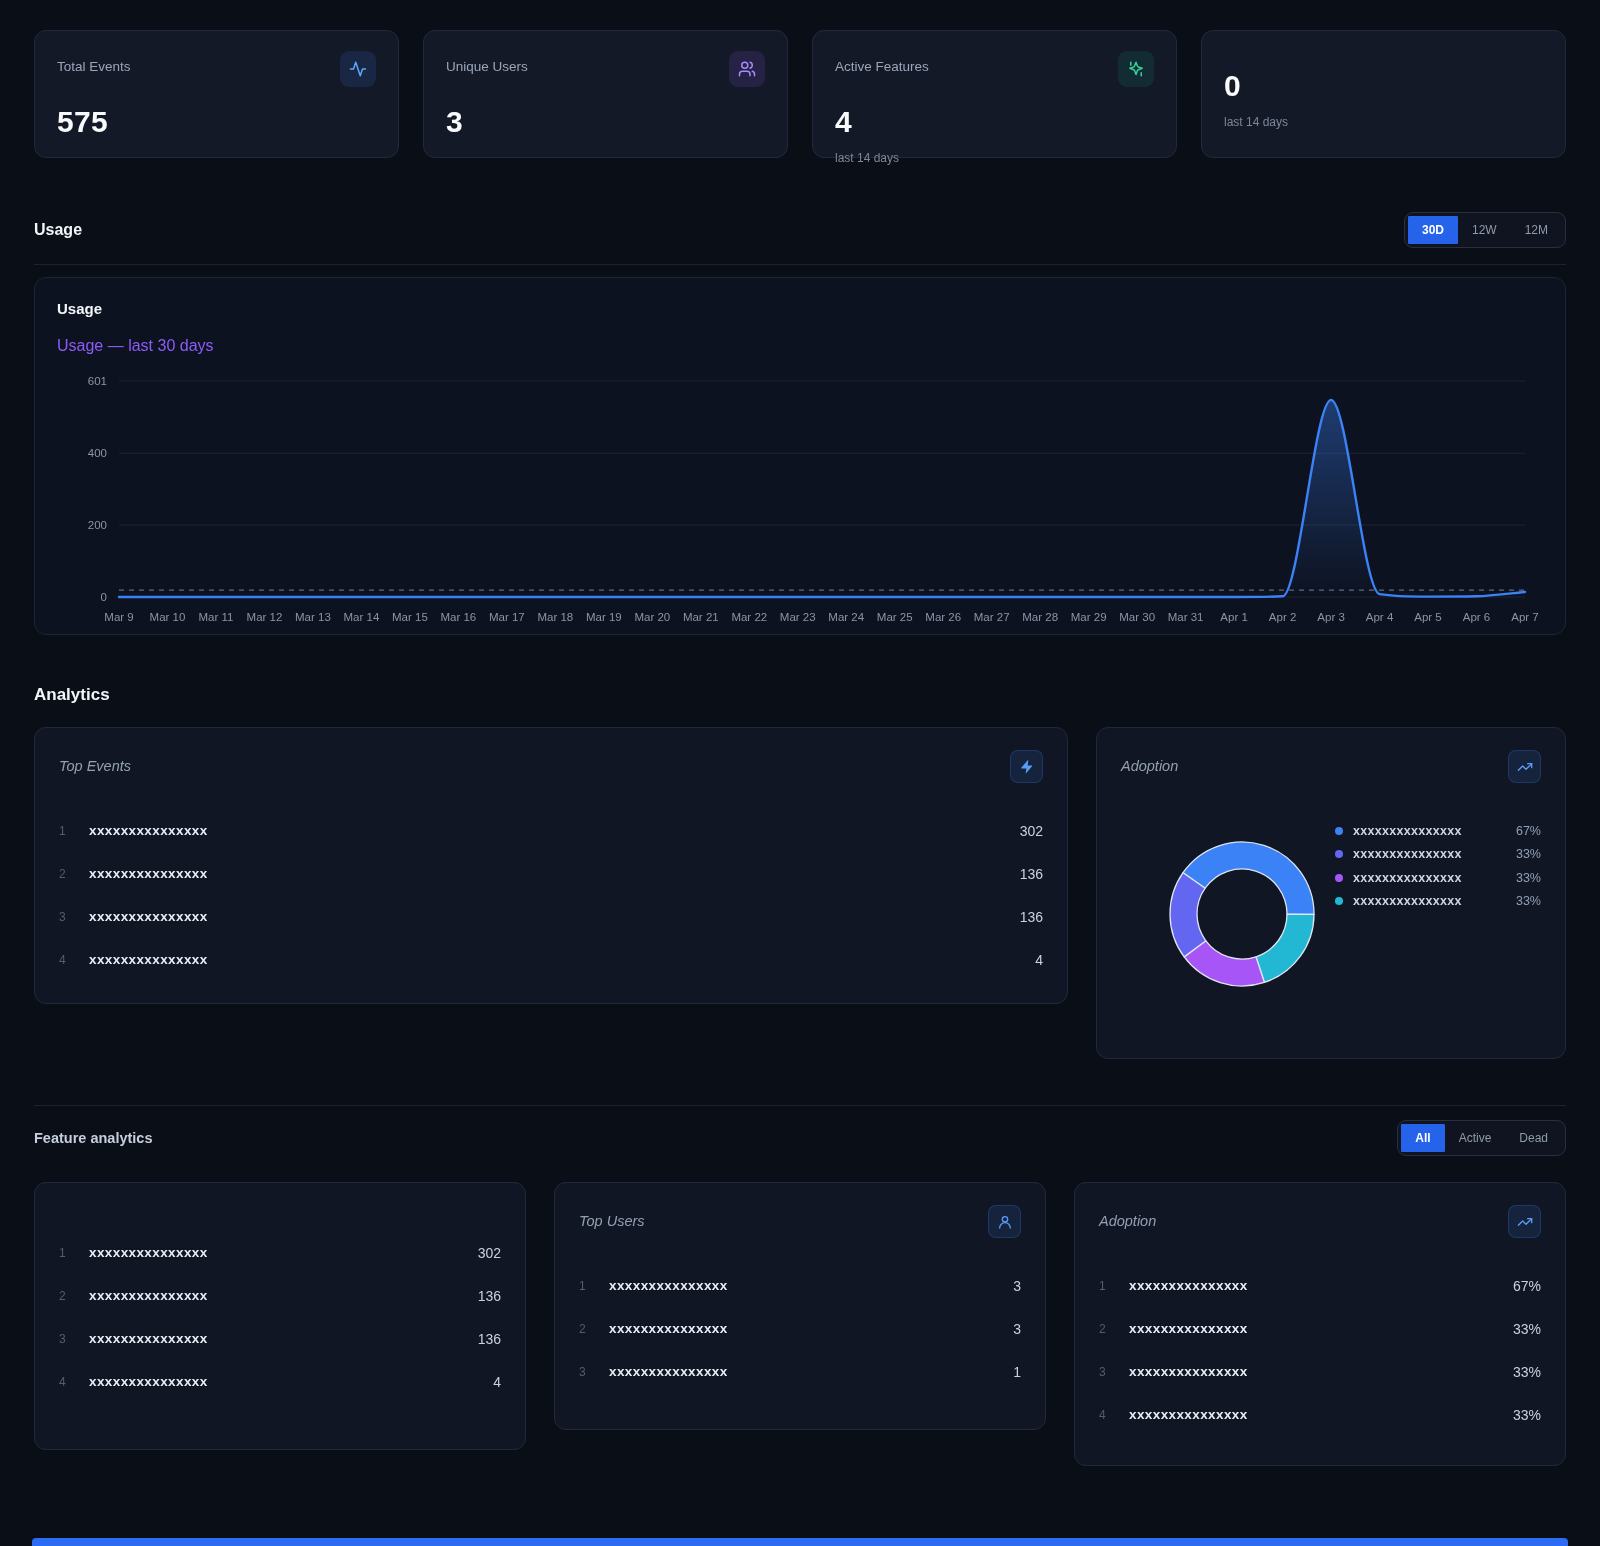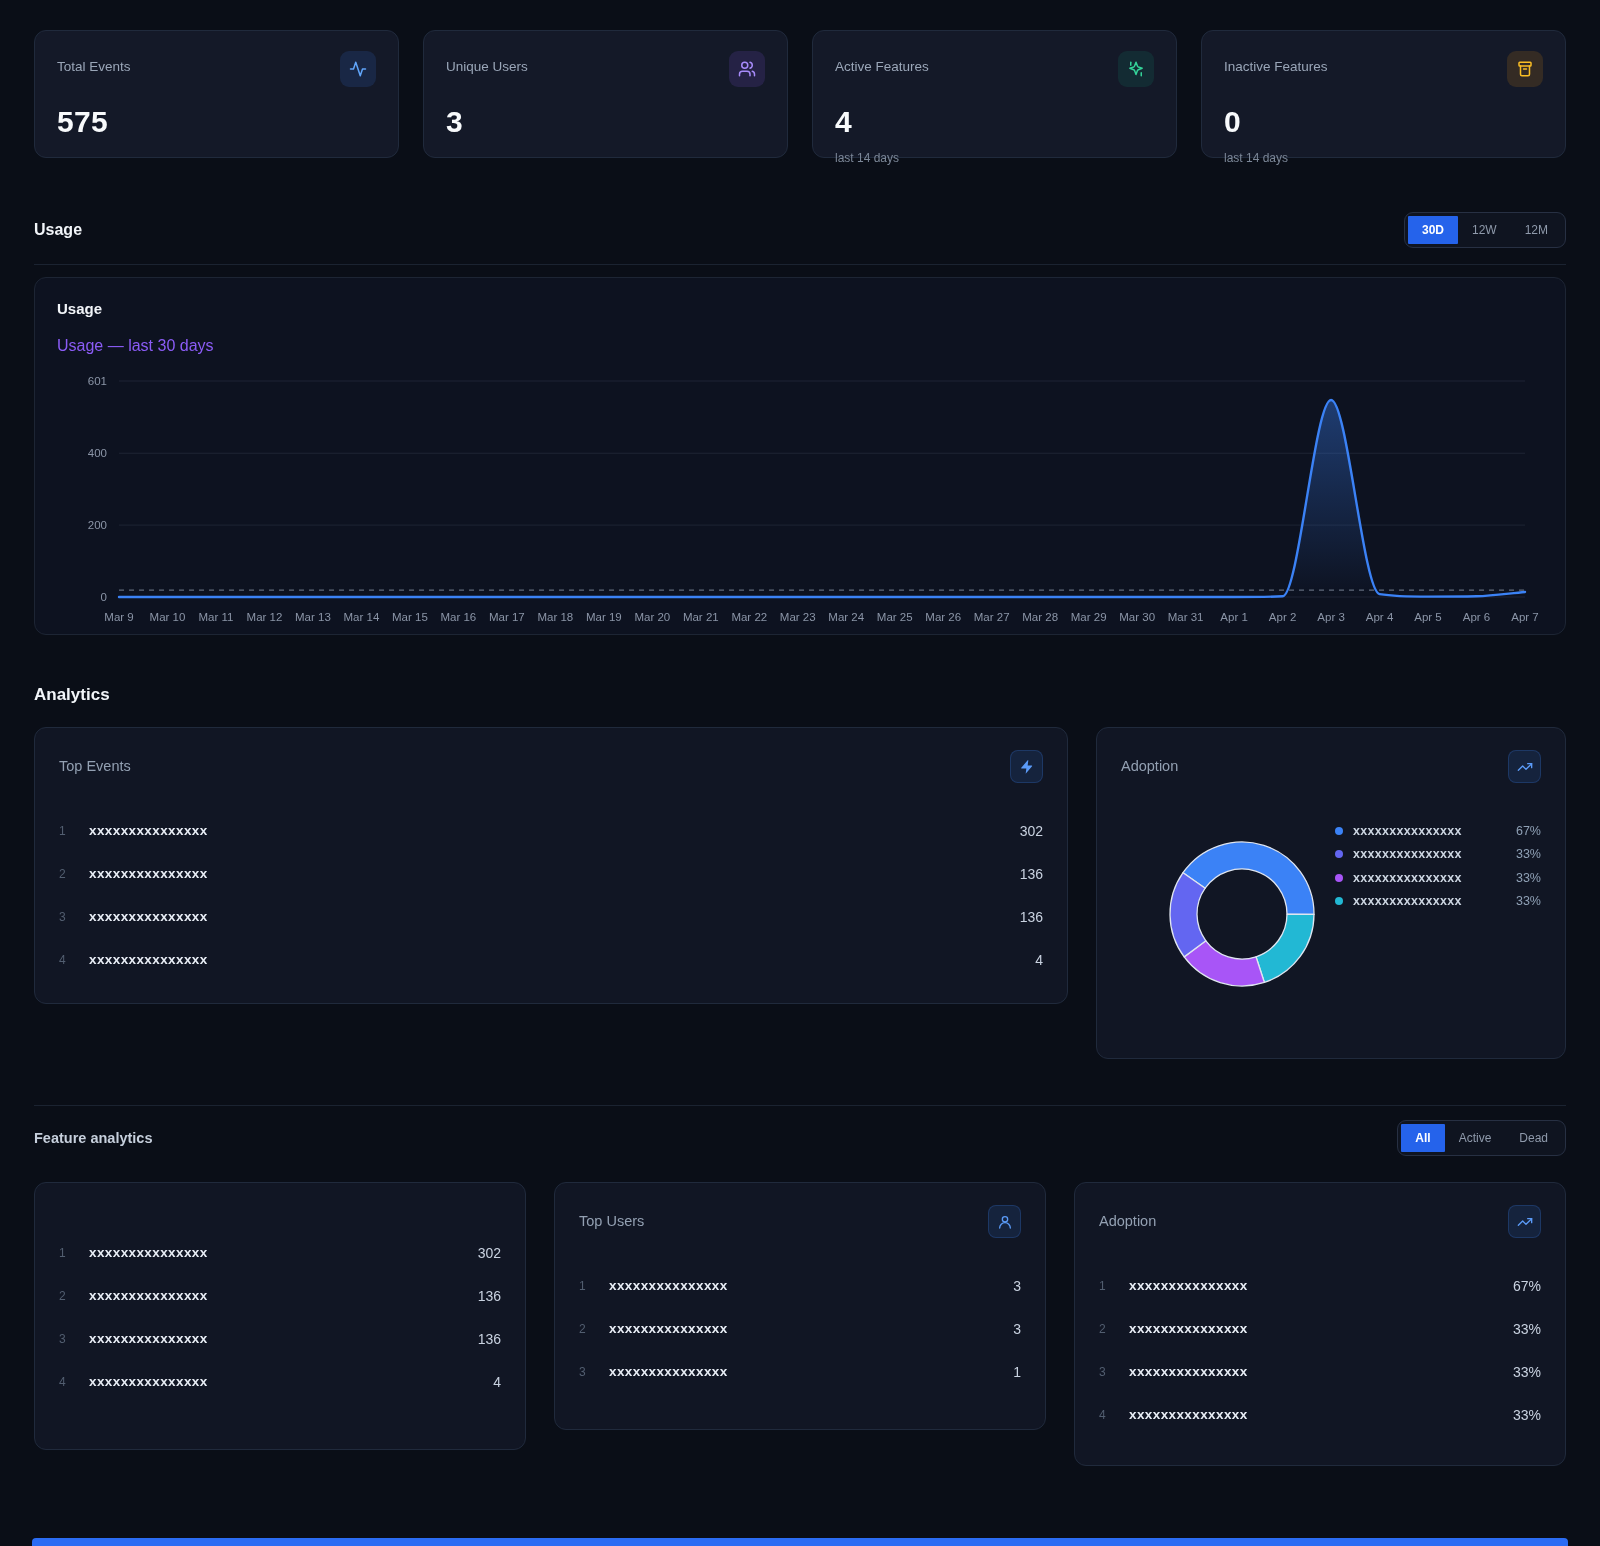--- a/index.html
+++ b/index.html
@@ -54,21 +54,21 @@
   .usage-card-title { font-size:15px; font-weight:700; color:#f2f5f9; }
   .usage-card-sub { font-size:16px; color:#8b5cf6; margin-top:20px; }
   #usage-chart { display:block; margin-top:14px; width:1484px; height:262px; }
   #usage-chart text.tick { font-family:"Liberation Sans",sans-serif; font-size:11.5px; fill:#8b95a7; }
 
   
   .analytics-row { display:grid; grid-template-columns:1fr 470px; gap:28px; margin-top:22px; align-items:start; }
   .card {
     background:#111624; border:1px solid #202a3c; border-radius:12px; padding:22px 24px;
   }
-  .card-head { display:flex; justify-content:space-between; align-items:flex-start; }
+  .card-head { display:flex; justify-content:space-between; align-items:flex-start;font-style:italic; }
   .card-title { font-size:14.5px; color:#93a0b2; padding-top:8px; }
   .tile-sm {
     width:33px; height:33px; border-radius:8px; background:rgba(59,130,246,.12);
     border:1px solid rgba(59,130,246,.22); color:#5b9bf8;
     display:flex; align-items:center; justify-content:center;
   }
   .tile-sm svg { width:16px; height:16px; }
   .rows { margin-top:26px; }
   .row { display:grid; grid-template-columns:30px 1fr auto; align-items:center; height:43px; }
   .rank { font-size:12px; color:#525e70; }
@@ -141,30 +141,20 @@
               <path d="M5 3v4"></path>
               <path d="M19 17v4"></path>
             </svg>
         </span>
       </div>
       <div class="stat-value">4</div>
       <div class="stat-sub">last 14 days</div>
     </div>
 
     <div class="stat-card">
-      <div class="stat-top">
-        <span class="stat-label">Inactive Features</span>
-        <span class="icon-tile tile-amber">
-          <svg viewBox="0 0 24 24" fill="none" stroke="currentColor" stroke-width="2" stroke-linecap="round" stroke-linejoin="round">
-              <rect x="4" y="3" width="16" height="5" rx="1"></rect>
-              <path d="M6 8v11a2 2 0 0 0 2 2h8a2 2 0 0 0 2-2V8"></path>
-              <path d="M10 12h4"></path>
-            </svg>
-        </span>
-      </div>
       <div class="stat-value">0</div>
       <div class="stat-sub">last 14 days</div>
     </div>
   </div>
 
   <div class="section-head usage-head">
     <div class="h-usage">Usage</div>
     <div class="toggle-group">
       <button class="toggle-btn selected">30D</button>
       <button class="toggle-btn">12W</button>

